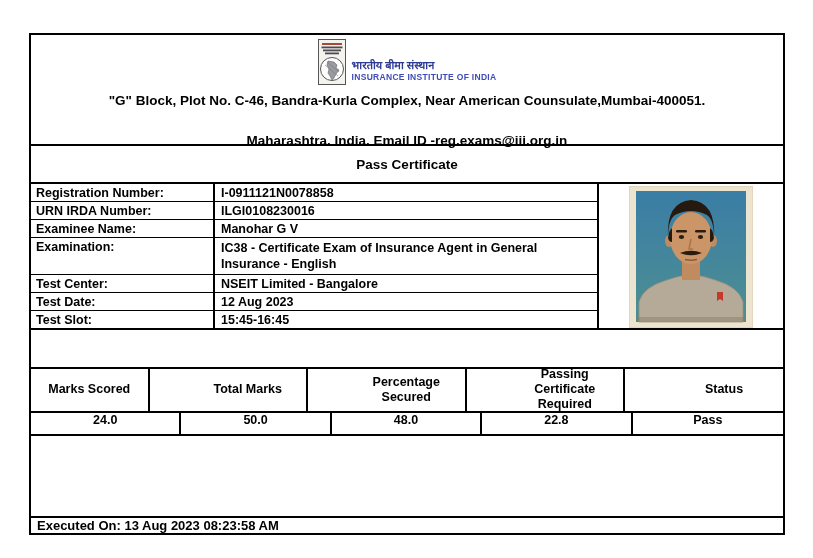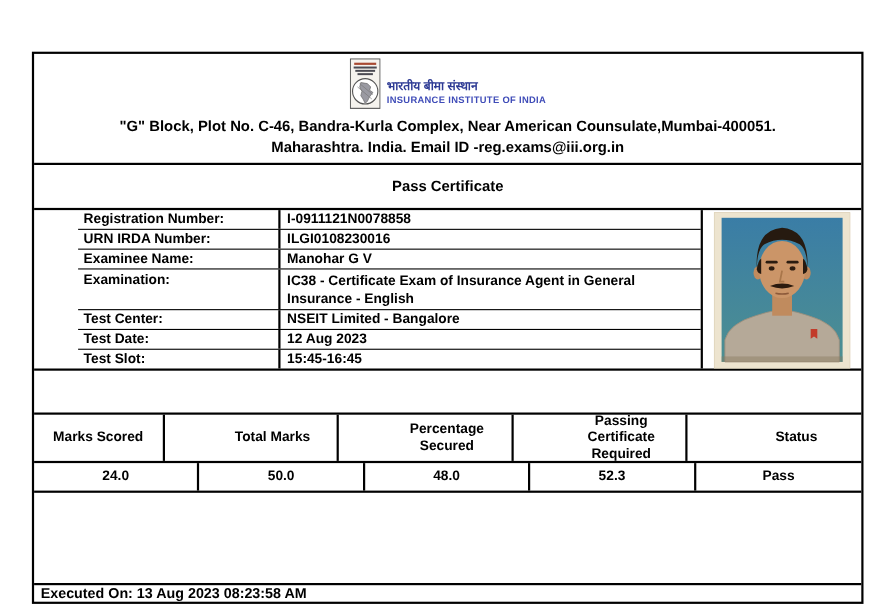--- a/index.html
+++ b/index.html
@@ -2,36 +2,36 @@
 <html><head>
 <meta charset="utf-8">
 <style>
   * { margin:0; padding:0; box-sizing:border-box; }
   body { background:#ffffff; font-family:"Liberation Sans", sans-serif; }
   .page {
     position:relative; width:813px; height:558px; background:#ffffff;
     color:#000; font-weight:bold; overflow:hidden;
   }
   .doc {
-    position:absolute; left:29px; top:47px; width:756px; height:502px;
+    position:absolute; left:29px; top:33px; width:756px; height:502px;
     border:2px solid #000; display:flex; flex-direction:column;
   }
   
   .header-section { height:111px; border-bottom:2px solid #000; }
   .logo-row { display:flex; justify-content:center; align-items:flex-end; padding-top:5px; height:50px; }
   .logo-text { margin-left:6px; margin-bottom:3px; }
   .logo-hindi { font-size:11px; color:#2d3a94; line-height:13px; }
   .logo-english { font-size:8.5px; color:#3f4cb8; letter-spacing:.3px; line-height:10px; }
   .addr { text-align:center; font-size:13.5px; }
   .addr1 { margin-top:8px; }
-  .addr2 { margin-top:4px; }
+  .addr2 { margin-top:25px; }
   
   .title-section { height:44px; border-bottom:2px solid #000; display:flex; align-items:center; justify-content:center; font-size:13.5px; }
   
-  .details-section { height:146px; border-bottom:2px solid #000; display:flex;padding-left:40px; }
+  .details-section { height:146px; border-bottom:2px solid #000; display:flex; }
   .details-table { width:568px; border-right:2px solid #000; display:flex; flex-direction:column; }
   .drow { display:flex; border-bottom:1px solid #000; height:18px; align-items:center; }
   .drow.tall { height:37px; align-items:flex-start; }
   .drow.last { border-bottom:none; height:17px; }
   .dlabel { width:184px; border-right:2px solid #000; height:100%; padding-left:5px; font-size:12.5px; display:flex; align-items:center; }
   .drow.tall .dlabel { align-items:flex-start; padding-top:2px; }
   .dvalue { flex:1; padding-left:6px; font-size:12.5px; line-height:16px; padding-right:10px; }
   .drow.tall .dvalue { padding-top:2px; }
   .photo-cell { flex:1; display:flex; justify-content:center; align-items:flex-start; padding-top:2px; }
   
@@ -160,21 +160,21 @@
         <div class="mcell">Marks Scored</div>
         <div class="mcell">Total Marks</div>
         <div class="mcell">Percentage Secured</div>
         <div class="mcell">Passing Certificate Required</div>
         <div class="mcell">Status</div>
       </div>
       <div class="marks-value-row">
         <div class="mcell">24.0</div>
         <div class="mcell">50.0</div>
         <div class="mcell">48.0</div>
-        <div class="mcell">52.3</div>
+        <div class="mcell">22.8</div>
         <div class="mcell">Pass</div>
       </div>
     </div>
 
     <div class="spacer2"></div>
 
     <div class="footer-section">Executed On: 13 Aug 2023 08:23:58 AM</div>
 
   </div>
 </div>

